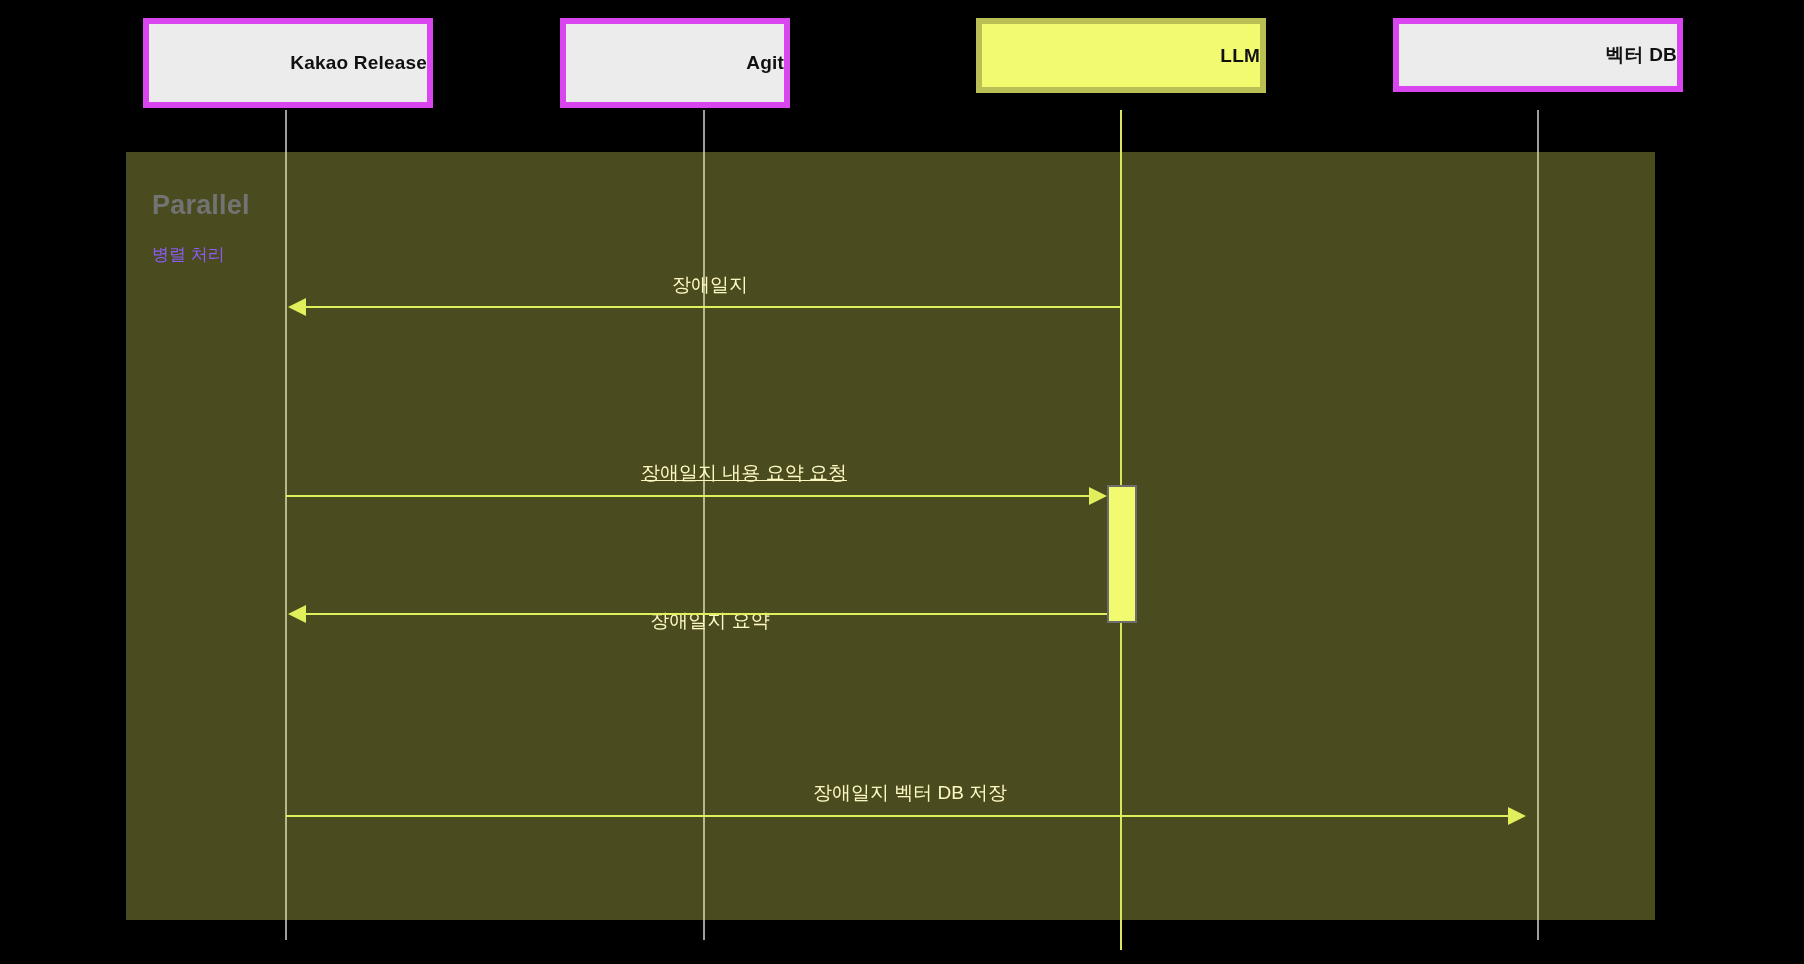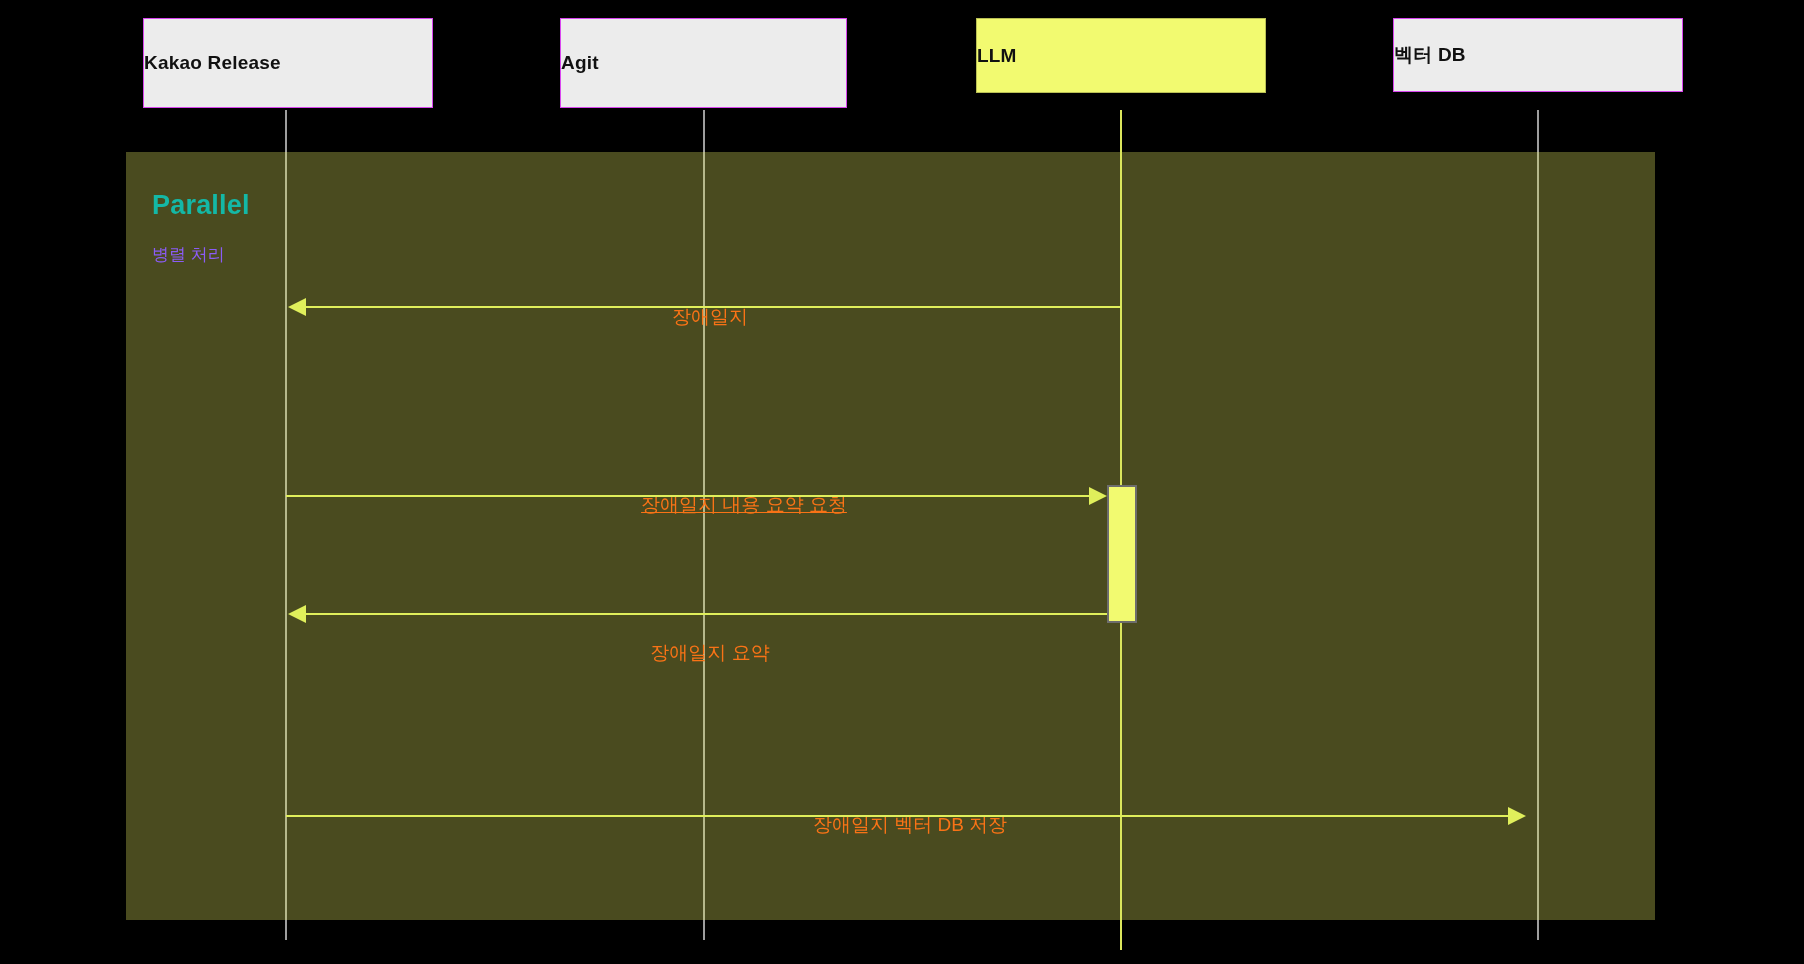--- a/index.html
+++ b/index.html
@@ -15,23 +15,23 @@
     width: 1804px;
     height: 964px;
     background: #000000;
     overflow: hidden;
   }
   
   .participant {
     position: absolute;
     display: flex;
     align-items: center;
-    justify-content: flex-start;
+    justify-content: flex-end;
     box-sizing: border-box;
-    border: 1px solid #d946ef;
+    border: 6px solid #d946ef;
     font-size: 19px;
     font-weight: bold;
     color: #111111;
     letter-spacing: .2px;
   }
   .participant.plain { background: #ececec; }
   .participant.accent { background: #f2fa70; border-color: #b9bf55; }
 
   
   .lifeline {
@@ -43,21 +43,21 @@
 
   
   #parallel-block {
     position: absolute;
     background: #4a4b1f;
   }
   #parallel-title {
     position: absolute;
     font-size: 27px;
     font-weight: bold;
-    color: #14b8a6;
+    color: #737373;
     letter-spacing: .2px;
     white-space: nowrap;
   }
   #parallel-subtitle {
     position: absolute;
     font-size: 17px;
     color: #8b5cf6;
     white-space: nowrap;
   }
 
@@ -71,25 +71,24 @@
 
   
   .msg-line {
     position: absolute;
     height: 2px;
     background: #e0ef5b;
   }
   .msg-label {
     position: absolute;
     font-size: 19px;
-    color: #f97316;
+    color: #fef9c3;
     white-space: nowrap;
     transform: translateX(-50%);
     text-align: center;
-    margin-top: 32px;
   }
   .arrow-head {
     position: absolute;
     width: 0;
     height: 0;
   }
   .arrow-head.right {
     border-top: 9px solid transparent;
     border-bottom: 9px solid transparent;
     border-left: 18px solid #e0ef5b;
@@ -116,21 +115,21 @@
   <div class="lifeline" style="left:703px; top:152px; height:768px; background:#b6b88b;"></div>
   <div class="lifeline accent" style="left:1120px; top:152px; height:768px;"></div>
   <div class="lifeline" style="left:1537px; top:152px; height:768px; background:#b6b88b;"></div>
 
   <div id="parallel-title" style="left:152px; top:190px;">Parallel</div>
   <div id="parallel-subtitle" style="left:152px; top:243px;">병렬 처리</div>
 
   <div class="participant plain" style="left:143px; top:18px; width:290px; height:90px;">
     <span>Kakao Release</span>
   </div>
-  <div class="participant plain" style="left:560px; top:18px; width:287px; height:90px;">
+  <div class="participant plain" style="left:560px; top:18px; width:230px; height:90px;">
     <span>Agit</span>
   </div>
   <div class="participant accent" style="left:976px; top:18px; width:290px; height:75px;">
     <span>LLM</span>
   </div>
   <div class="participant plain" style="left:1393px; top:18px; width:290px; height:74px;">
     <span>벡터 DB</span>
   </div>
 
   <div class="msg-label" style="left:710px; top:272px;">장애일지</div>

